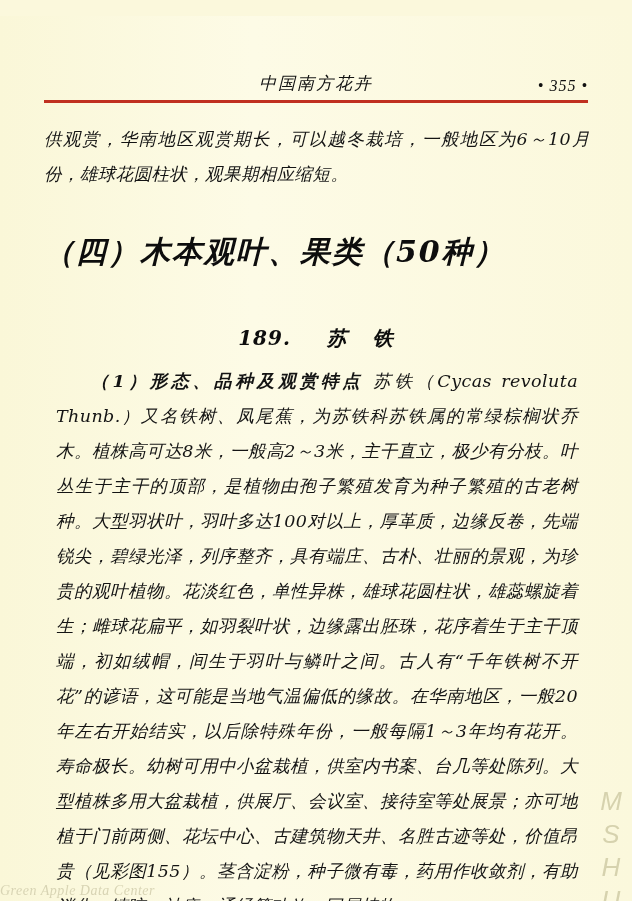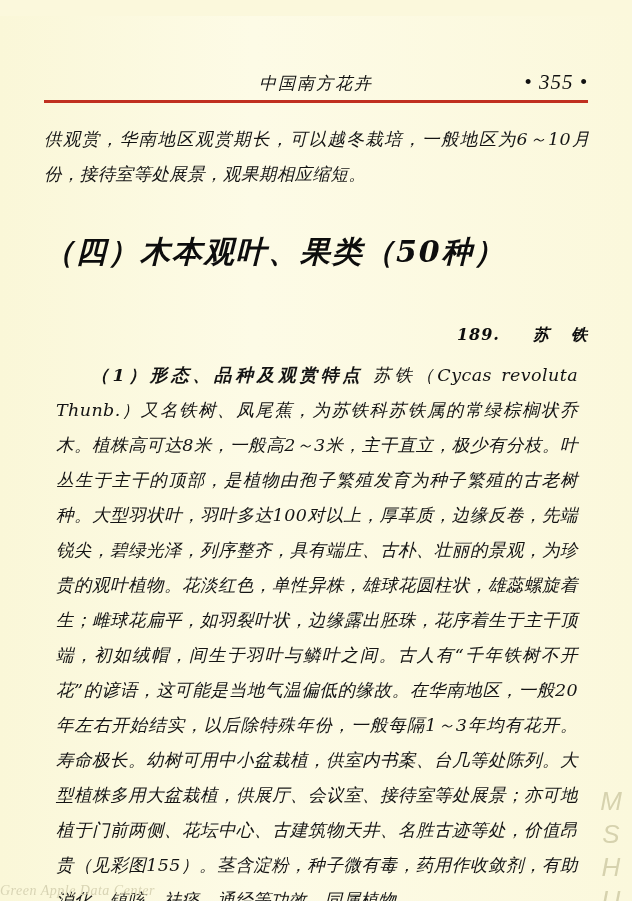--- a/index.html
+++ b/index.html
@@ -35,21 +35,21 @@
   .header-title {
     font-size: 17px;
     letter-spacing: 2px;
     color: #111;
     font-family: "DejaVu Serif", "Liberation Serif", serif;
   }
   .header-page {
     position: absolute;
     right: 0;
     bottom: 0;
-    font-size: 21px;
+    font-size: 16px;
     color: #111;
     letter-spacing: 1px;
     font-family: "Liberation Serif", serif;
   }
   .rule {
     position: absolute;
     left: 44px;
     top: 84px;
     width: 544px;
     height: 3px;
@@ -77,22 +77,22 @@
   .section-heading {
     margin: 40px 0 0 0;
     font-size: 30px;
     font-weight: bold;
     letter-spacing: 2px;
     color: #0d0d0d;
     font-family: "DejaVu Serif", "Liberation Serif", serif;
   }
   .entry-heading {
     margin: 52px 0 12px 0;
-    text-align: right;
-    font-size: 16px;
+    text-align: center;
+    font-size: 20px;
     font-weight: bold;
     letter-spacing: 3px;
     color: #0d0d0d;
     font-family: "DejaVu Serif", "Liberation Serif", serif;
   }
   .entry-heading .num {
     letter-spacing: 1px;
   }
   .entry-heading .sp {
     display: inline-block;
@@ -137,21 +137,21 @@
 
   <div class="header">
     <span class="header-title">中国南方花卉</span>
     <span class="header-page">• 355 •</span>
   </div>
 
   <div class="rule"></div>
 
   <div class="content">
 
-    <p class="body intro">供观赏，华南地区观赏期长，可以越冬栽培，一般地区为6～10月份，接待室等处展景，观果期相应缩短。</p>
+    <p class="body intro">供观赏，华南地区观赏期长，可以越冬栽培，一般地区为6～10月份，雄球花圆柱状，观果期相应缩短。</p>
 
     <div class="section-heading">（四）木本观叶、果类（50种）</div>
 
     <div class="entry-heading">
       <span class="num">189.</span>
       <span class="sp"></span>
       <span>苏　铁</span>
     </div>
 
     <p class="body para">

